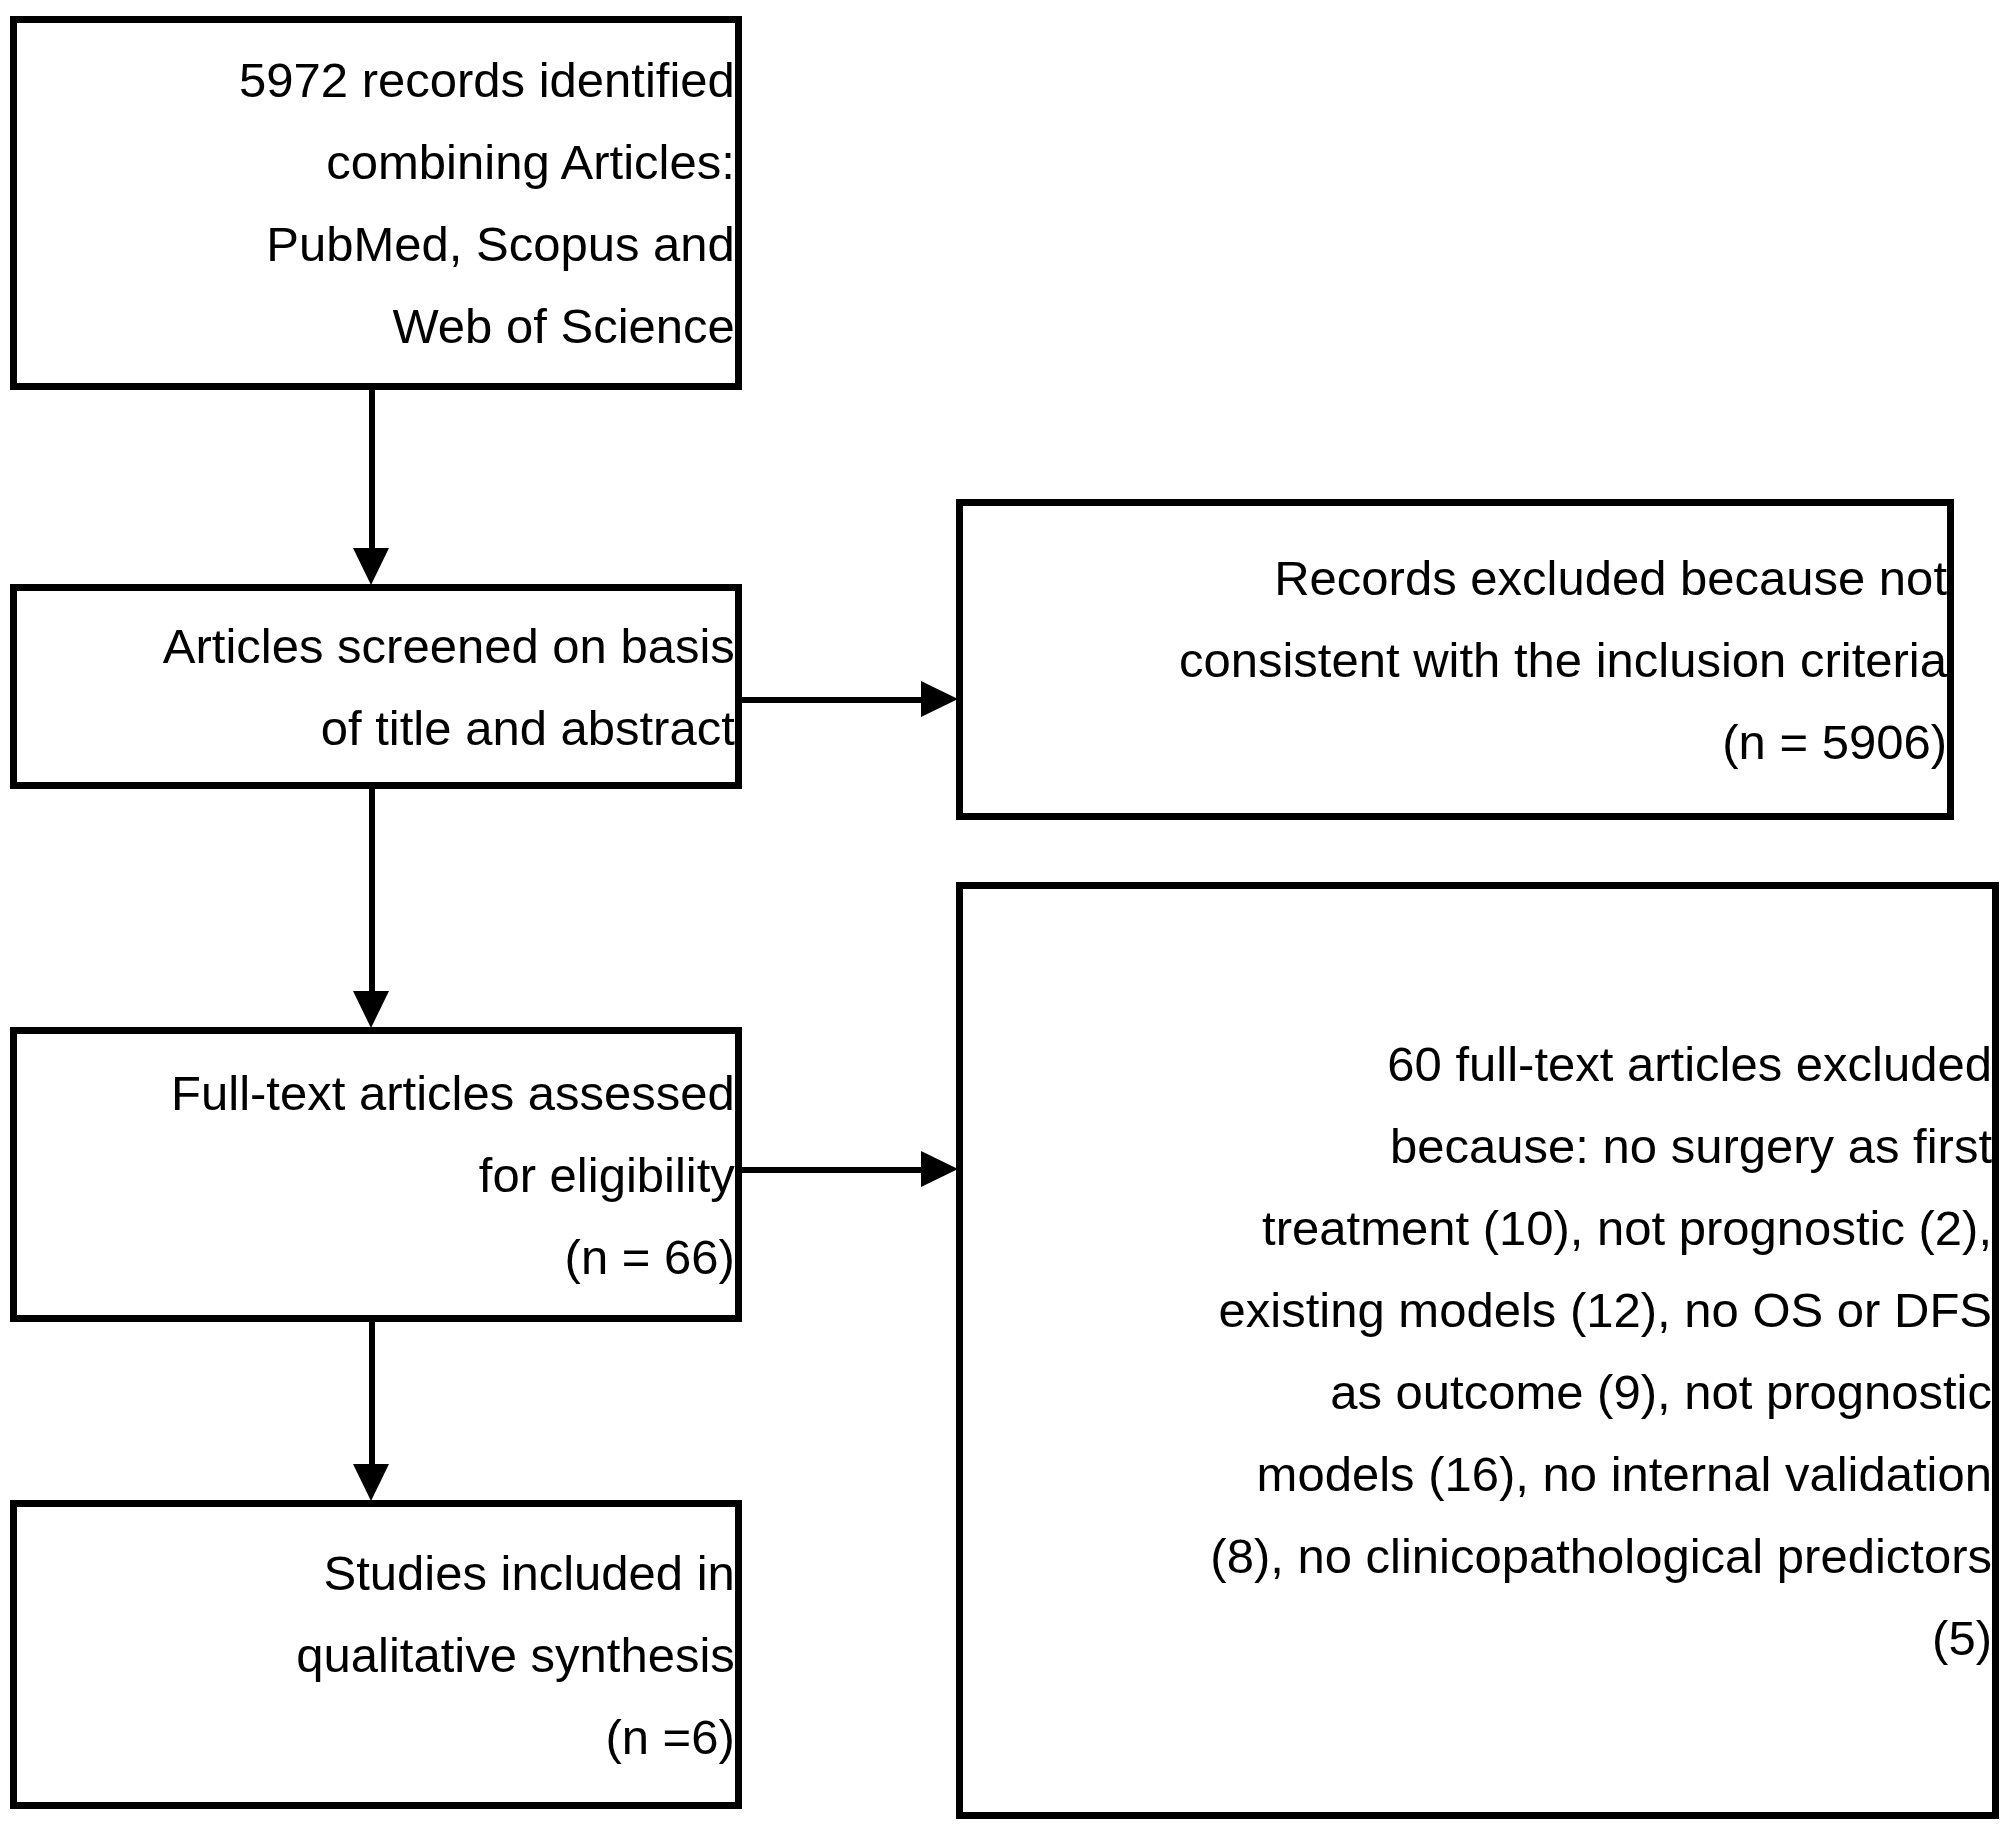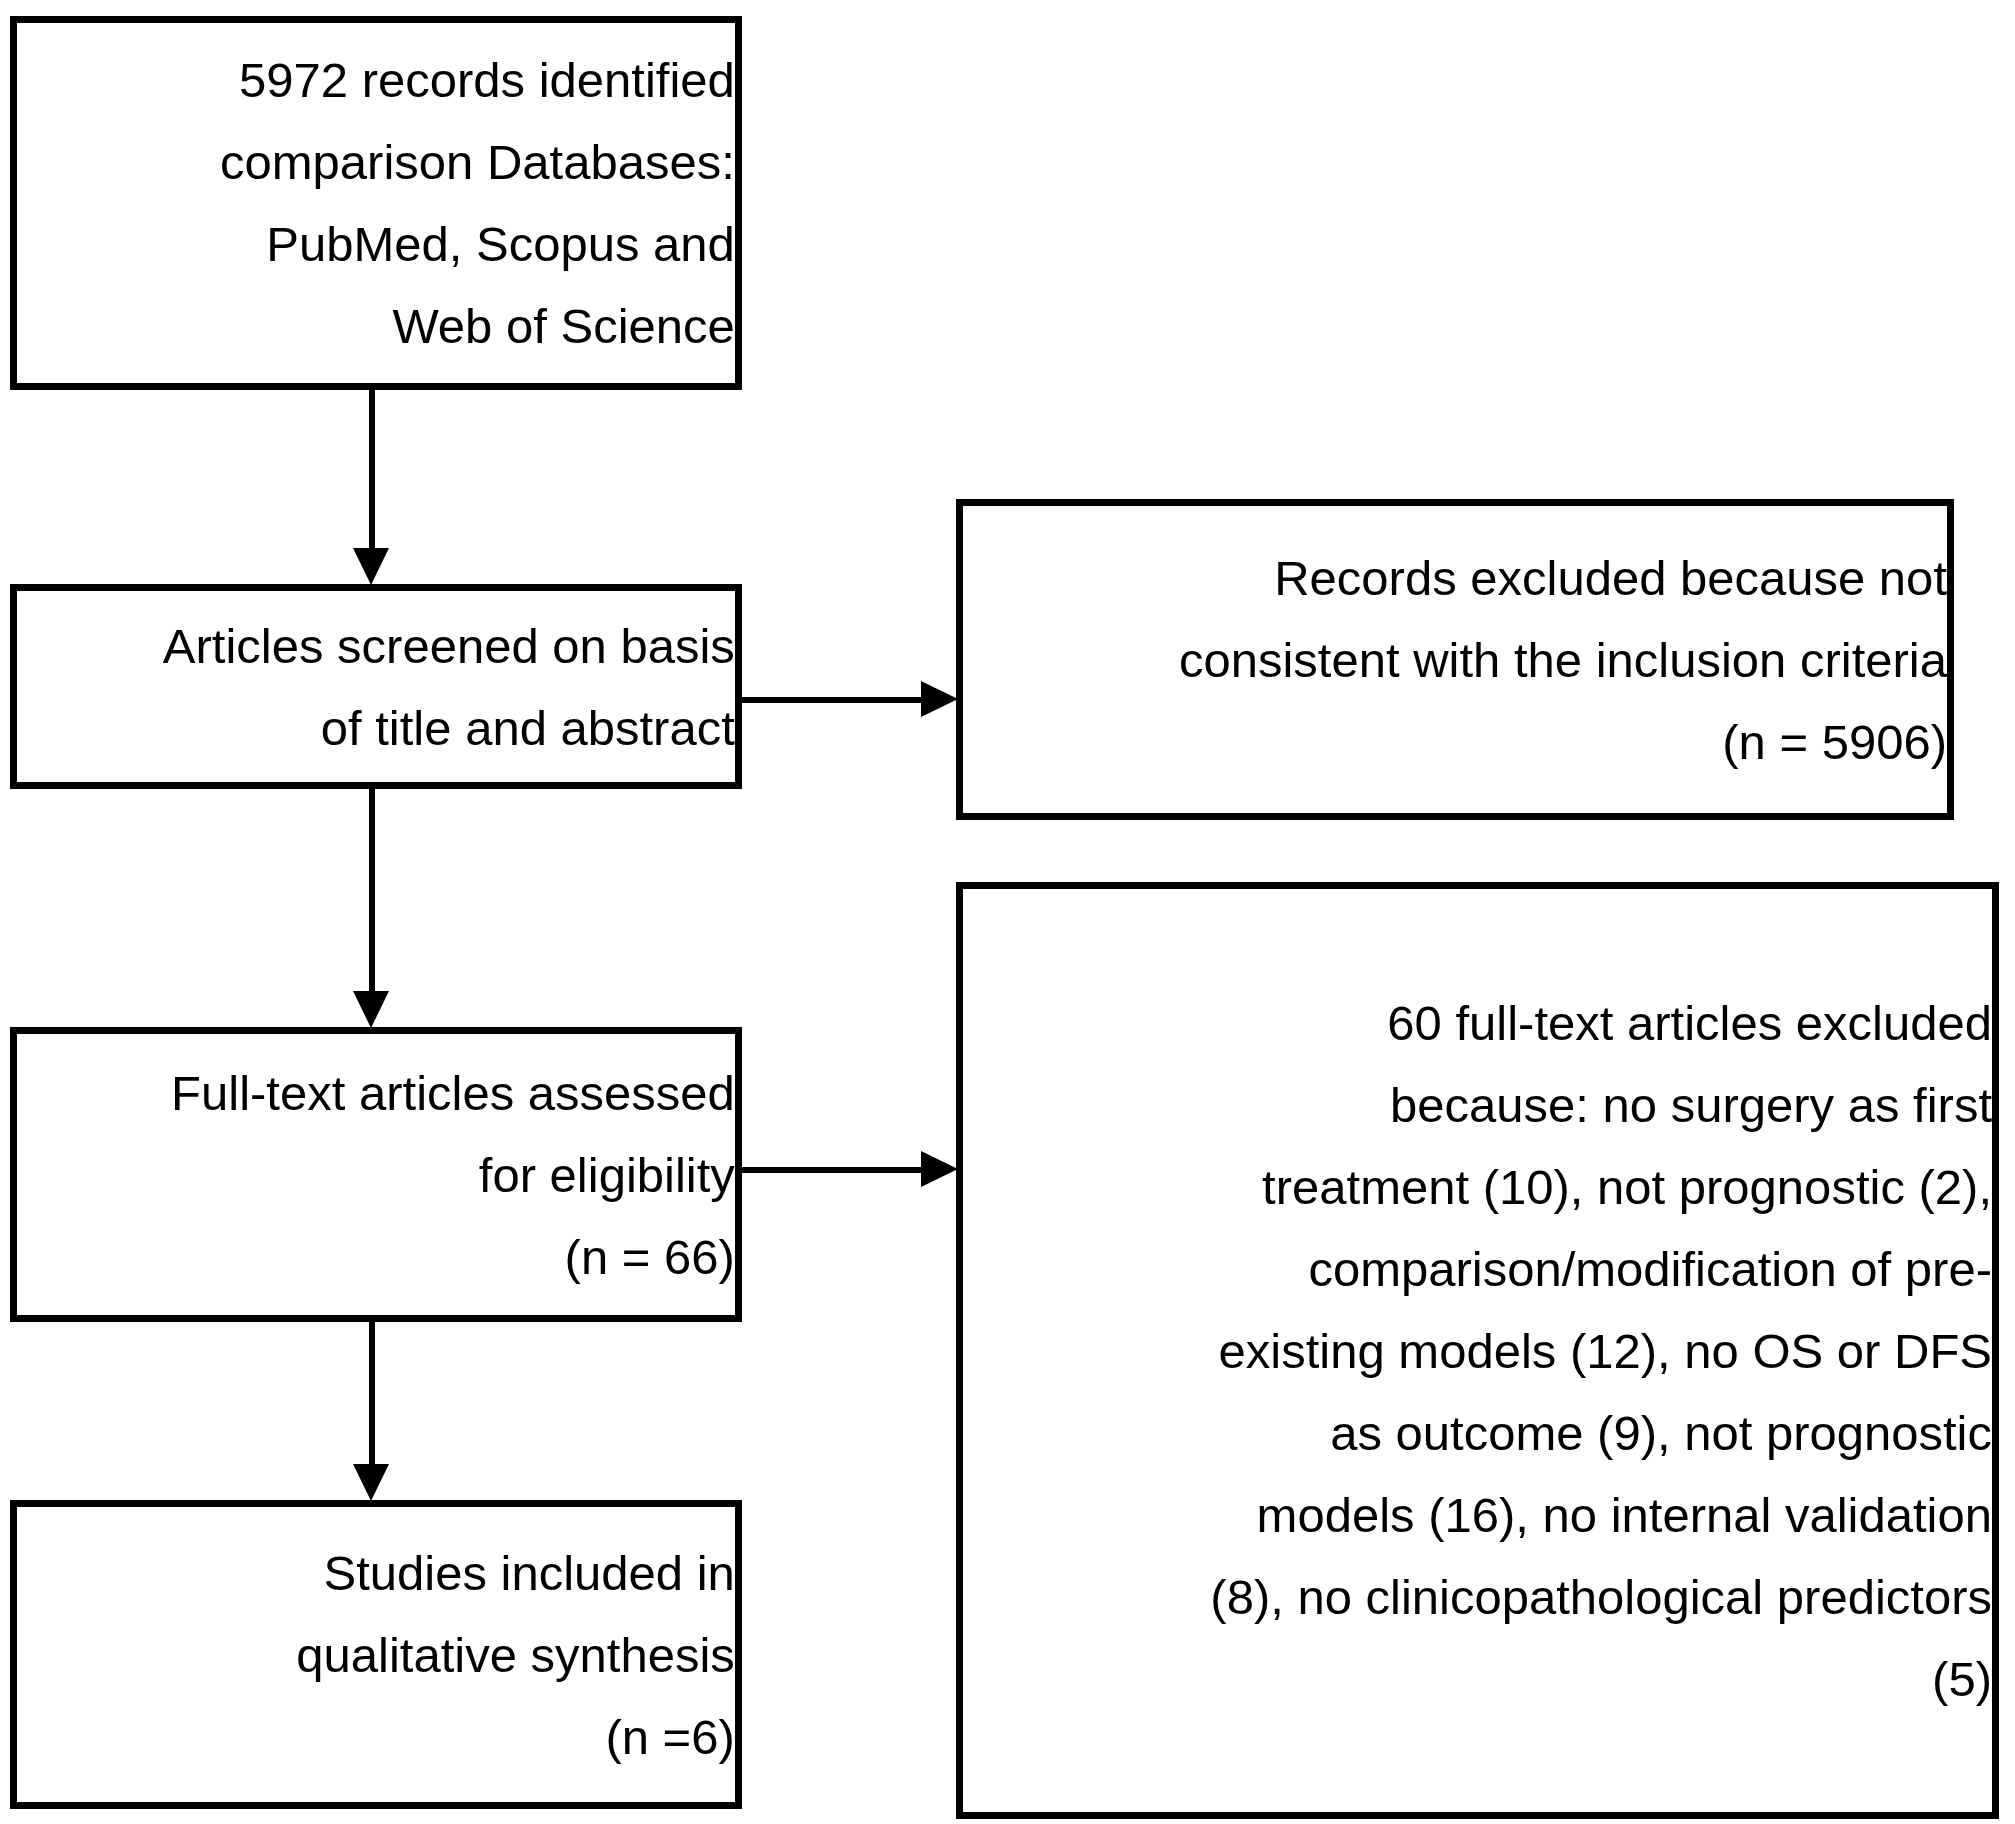--- a/index.html
+++ b/index.html
@@ -76,21 +76,21 @@
   .h1-line { left: 742px; top: 697px;  width: 181px; }
   .h1-head { left: 921px; top: 681px; }
   .h2-line { left: 742px; top: 1167px; width: 181px; }
   .h2-head { left: 921px; top: 1151px; }
 </style>
 </head>
 <body>
 
 <div class="flow-box box-identification">
   <div class="line">5972 records identified</div>
-  <div class="line">comparison Databases:</div>
+  <div class="line">combining Articles:</div>
   <div class="line">PubMed, Scopus and</div>
   <div class="line">Web of Science</div>
 </div>
 
 <div class="flow-box box-screening">
   <div class="line">Articles screened on basis</div>
   <div class="line">of title and abstract</div>
 </div>
 
 <div class="flow-box box-eligibility">
@@ -108,21 +108,20 @@
 <div class="flow-box box-excluded-screening">
   <div class="line">Records excluded because not</div>
   <div class="line">consistent with the inclusion criteria</div>
   <div class="line">(n = 5906)</div>
 </div>
 
 <div class="flow-box box-excluded-fulltext">
   <div class="line">60 full-text articles excluded</div>
   <div class="line">because: no surgery as first</div>
   <div class="line">treatment (10), not prognostic (2),</div>
-  <div class="line">comparison/modification of pre-</div>
   <div class="line">existing models (12), no OS or DFS</div>
   <div class="line">as outcome (9), not prognostic</div>
   <div class="line">models (16), no internal validation</div>
   <div class="line">(8), no clinicopathological predictors</div>
   <div class="line">(5)</div>
 </div>
 
 <div>
   <div class="arrow-line-v v1-line"></div>
   <div class="arrow-head-down v1-head"></div>

